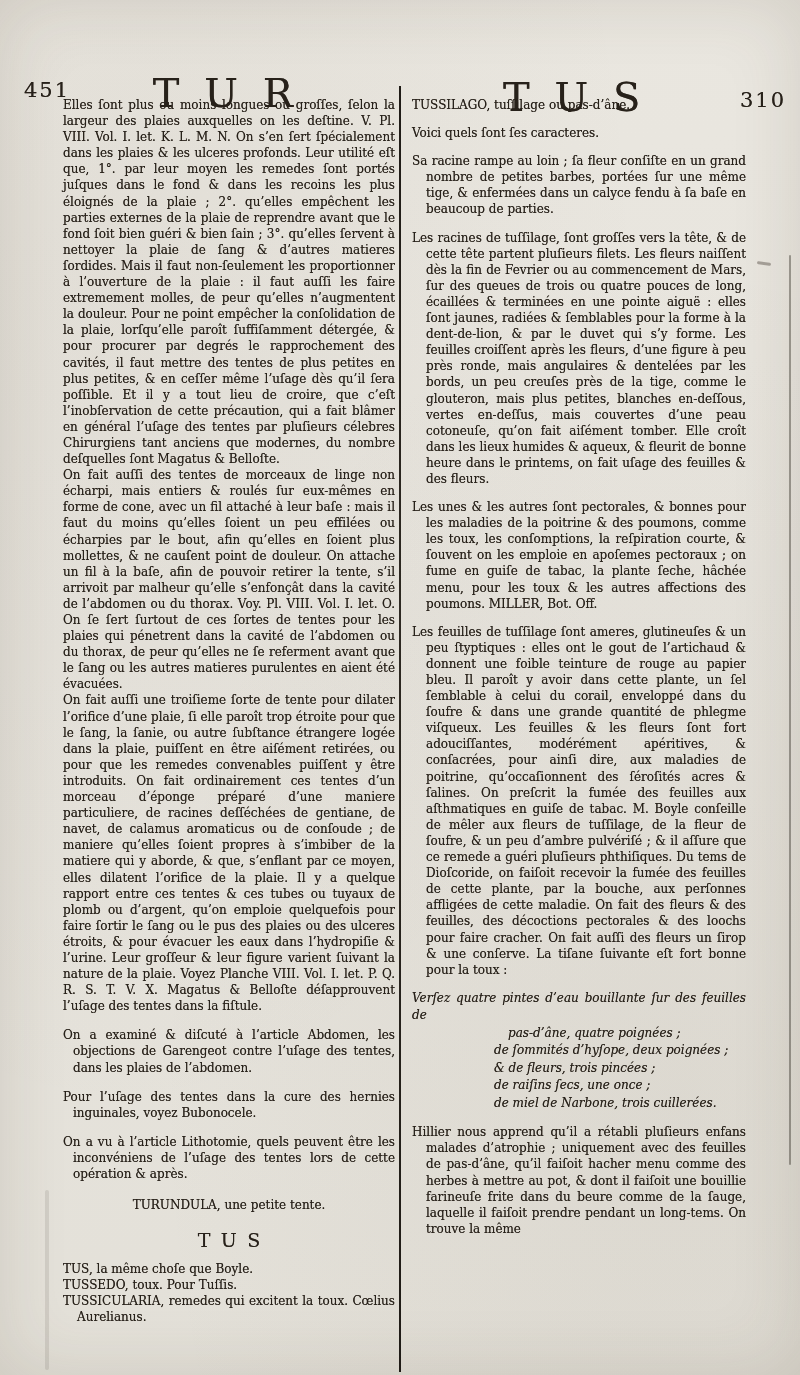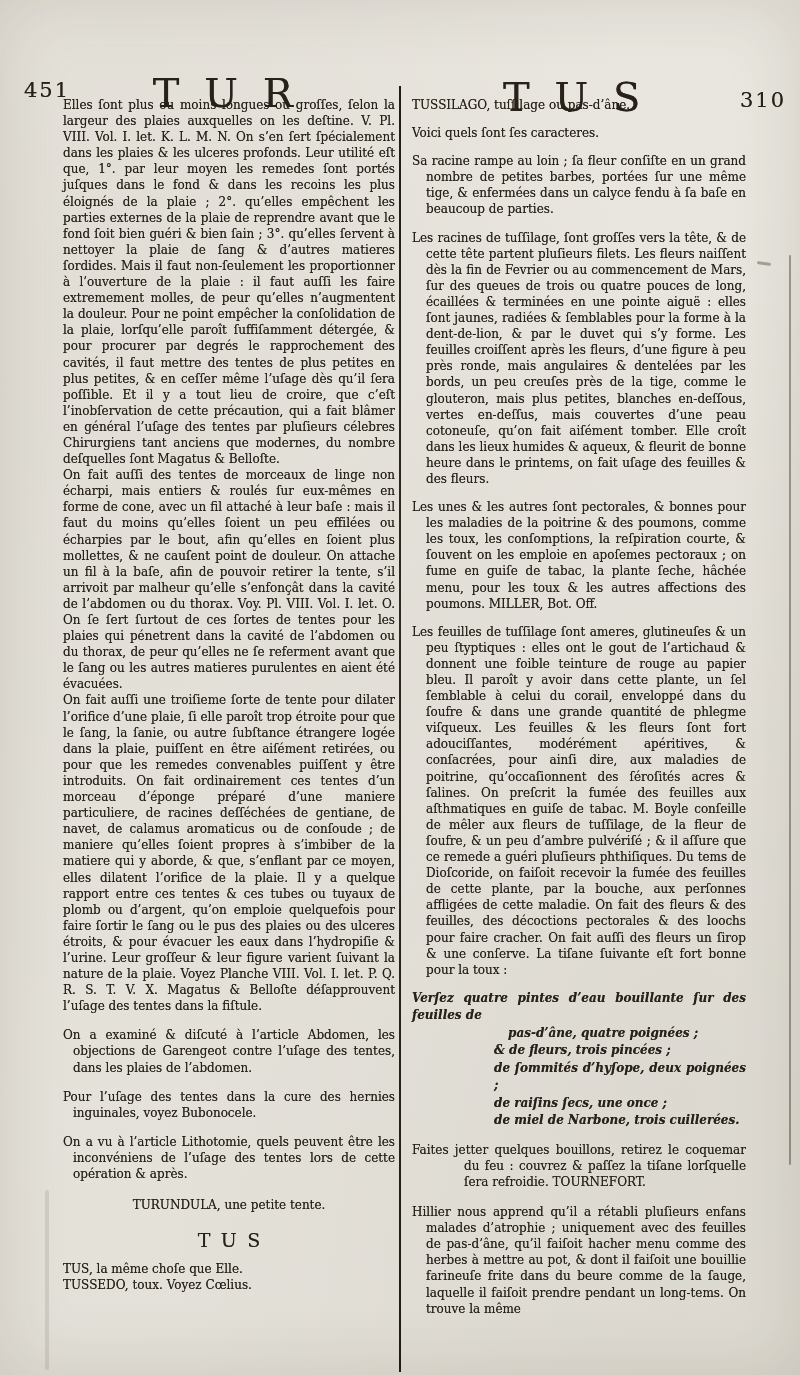--- a/index.html
+++ b/index.html
@@ -27,21 +27,21 @@
   #col-right{left:412px;width:334px;}
   .col p{margin:0;}
   
   .note{margin-top:13px !important;padding-left:10px;text-indent:-10px;}
   .headentry{margin-top:15px !important;padding-left:14px;text-indent:-14px;text-align:center;}
   .sect-head{margin:15px 0 9px 0 !important;text-align:center;font-size:19px;letter-spacing:0.55em;text-indent:0.55em;line-height:24px;}
   .entry{padding-left:14px;text-indent:-14px;}
   
   .hang{padding-left:14px;text-indent:-14px;margin-bottom:12px !important;}
   .recipe{font-style:italic;margin-bottom:12px;}
-  .recipe div{line-height:17.5px;font-weight:bold;}
+  .recipe div{line-height:17.5px;}
   .r-indent-big{padding-left:96px;}
   .r-indent{padding-left:82px;}
   .hang-wide{padding-left:52px;text-indent:-52px;margin-bottom:14px !important;}
   
   #divider{position:absolute;left:399px;top:86px;width:2px;height:1286px;background:linear-gradient(#1f1b16,#2e2922 40%,#1f1b16);}
   #edge-right{position:absolute;left:789px;top:255px;width:2px;height:910px;background:rgba(35,28,20,0.38);border-radius:2px;}
   #fold-left{position:absolute;left:45px;top:1190px;width:4px;height:180px;background:rgba(40,32,22,0.10);border-radius:3px;}
   #smudge-top{position:absolute;left:757px;top:262px;width:14px;height:3px;background:rgba(40,32,22,0.35);border-radius:2px;transform:rotate(8deg);}
 </style>
 </head>
@@ -61,36 +61,36 @@
 
   <div id="col-left" class="col ink">
     <p>Elles ſont plus ou moins longues ou groſſes, ſelon la largeur des plaies auxquelles on les deſtine. V. Pl. VIII. Vol. I. let. K. L. M. N. On s’en ſert ſpécialement dans les plaies &amp; les ulceres profonds. Leur utilité eſt que, 1°. par leur moyen les remedes ſont portés juſques dans le fond &amp; dans les recoins les plus éloignés de la plaie ; 2°. qu’elles empêchent les parties externes de la plaie de reprendre avant que le fond ſoit bien guéri &amp; bien ſain ; 3°. qu’elles ſervent à nettoyer la plaie de ſang &amp; d’autres matieres ſordides. Mais il faut non-ſeulement les proportionner à l’ouverture de la plaie : il faut auſſi les faire extremement molles, de peur qu’elles n’augmentent la douleur. Pour ne point empêcher la conſolidation de la plaie, lorſqu’elle paroît ſuffiſamment détergée, &amp; pour procurer par degrés le rapprochement des cavités, il faut mettre des tentes de plus petites en plus petites, &amp; en ceſſer même l’uſage dès qu’il ſera poſſible. Et il y a tout lieu de croire, que c’eſt l’inobſervation de cette précaution, qui a fait blâmer en général l’uſage des tentes par pluſieurs célebres Chirurgiens tant anciens que modernes, du nombre deſquelles ſont Magatus &amp; Belloſte.</p>
     <p>On fait auſſi des tentes de morceaux de linge non écharpi, mais entiers &amp; roulés ſur eux-mêmes en forme de cone, avec un fil attaché à leur baſe : mais il faut du moins qu’elles ſoient un peu effilées ou écharpies par le bout, afin qu’elles en ſoient plus mollettes, &amp; ne cauſent point de douleur. On attache un fil à la baſe, afin de pouvoir retirer la tente, s’il arrivoit par malheur qu’elle s’enfonçât dans la cavité de l’abdomen ou du thorax. Voy. Pl. VIII. Vol. I. let. O. On ſe ſert ſurtout de ces ſortes de tentes pour les plaies qui pénetrent dans la cavité de l’abdomen ou du thorax, de peur qu’elles ne ſe referment avant que le ſang ou les autres matieres purulentes en aient été évacuées.</p>
     <p>On fait auſſi une troiſieme ſorte de tente pour dilater l’orifice d’une plaie, ſi elle paroît trop étroite pour que le ſang, la ſanie, ou autre ſubſtance étrangere logée dans la plaie, puiſſent en être aiſément retirées, ou pour que les remedes convenables puiſſent y être introduits. On fait ordinairement ces tentes d’un morceau d’éponge préparé d’une maniere particuliere, de racines deſſéchées de gentiane, de navet, de calamus aromaticus ou de conſoude ; de maniere qu’elles ſoient propres à s’imbiber de la matiere qui y aborde, &amp; que, s’enflant par ce moyen, elles dilatent l’orifice de la plaie. Il y a quelque rapport entre ces tentes &amp; ces tubes ou tuyaux de plomb ou d’argent, qu’on emploie quelquefois pour faire ſortir le ſang ou le pus des plaies ou des ulceres étroits, &amp; pour évacuer les eaux dans l’hydropiſie &amp; l’urine. Leur groſſeur &amp; leur figure varient ſuivant la nature de la plaie. Voyez Planche VIII. Vol. I. let. P. Q. R. S. T. V. X. Magatus &amp; Belloſte déſapprouvent l’uſage des tentes dans la fiſtule.</p>
     <p class="note">On a examiné &amp; diſcuté à l’article Abdomen, les objections de Garengeot contre l’uſage des tentes, dans les plaies de l’abdomen.</p>
     <p class="note">Pour l’uſage des tentes dans la cure des hernies inguinales, voyez Bubonocele.</p>
     <p class="note">On a vu à l’article Lithotomie, quels peuvent être les inconvéniens de l’uſage des tentes lors de cette opération &amp; après.</p>
     <p class="headentry">TURUNDULA, une petite tente.</p>
     <p class="sect-head">TUS</p>
-    <p class="entry">TUS, la même choſe que Elle.</p>
-    <p class="entry">TUSSEDO, toux. Voyez Cœlius.</p>
+    <p class="entry">TUS, la même choſe que Boyle.</p>
+    <p class="entry">TUSSEDO, toux. Pour Tuſſis.</p>
+    <p class="entry">TUSSICULARIA, remedes qui excitent la toux. Cœlius Aurelianus.</p>
   </div>
 
   <div id="col-right" class="col ink">
     <p class="hang">TUSSILAGO, tuſſilage ou pas-d’âne.</p>
     <p class="hang">Voici quels ſont ſes caracteres.</p>
     <p class="hang">Sa racine rampe au loin ; ſa fleur conſiſte en un grand nombre de petites barbes, portées ſur une même tige, &amp; enfermées dans un calyce fendu à ſa baſe en beaucoup de parties.</p>
     <p class="hang">Les racines de tuſſilage, ſont groſſes vers la tête, &amp; de cette tête partent pluſieurs filets. Les fleurs naiſſent dès la fin de Fevrier ou au commencement de Mars, ſur des queues de trois ou quatre pouces de long, écaillées &amp; terminées en une pointe aiguë : elles ſont jaunes, radiées &amp; ſemblables pour la forme à la dent-de-lion, &amp; par le duvet qui s’y forme. Les feuilles croiſſent après les fleurs, d’une figure à peu près ronde, mais angulaires &amp; dentelées par les bords, un peu creuſes près de la tige, comme le glouteron, mais plus petites, blanches en-deſſous, vertes en-deſſus, mais couvertes d’une peau cotoneuſe, qu’on fait aiſément tomber. Elle croît dans les lieux humides &amp; aqueux, &amp; fleurit de bonne heure dans le printems, on fait uſage des feuilles &amp; des fleurs.</p>
     <p class="hang">Les unes &amp; les autres ſont pectorales, &amp; bonnes pour les maladies de la poitrine &amp; des poumons, comme les toux, les conſomptions, la reſpiration courte, &amp; ſouvent on les emploie en apoſemes pectoraux ; on fume en guiſe de tabac, la plante ſeche, hâchée menu, pour les toux &amp; les autres affections des poumons. MILLER, Bot. Off.</p>
     <p class="hang">Les feuilles de tuſſilage ſont ameres, glutineuſes &amp; un peu ſtyptiques : elles ont le gout de l’artichaud &amp; donnent une foible teinture de rouge au papier bleu. Il paroît y avoir dans cette plante, un ſel ſemblable à celui du corail, enveloppé dans du ſoufre &amp; dans une grande quantité de phlegme viſqueux. Les feuilles &amp; les fleurs ſont fort adouciſſantes, modérément apéritives, &amp; conſacrées, pour ainſi dire, aux maladies de poitrine, qu’occaſionnent des ſéroſités acres &amp; ſalines. On preſcrit la fumée des feuilles aux aſthmatiques en guiſe de tabac. M. Boyle conſeille de mêler aux fleurs de tuſſilage, de la fleur de ſoufre, &amp; un peu d’ambre pulvériſé ; &amp; il aſſure que ce remede a guéri pluſieurs phthiſiques. Du tems de Dioſcoride, on faiſoit recevoir la fumée des feuilles de cette plante, par la bouche, aux perſonnes affligées de cette maladie. On fait des fleurs &amp; des feuilles, des décoctions pectorales &amp; des loochs pour faire cracher. On fait auſſi des fleurs un ſirop &amp; une conſerve. La tiſane ſuivante eſt fort bonne pour la toux :</p>
     <div class="recipe">
       <div>Verſez quatre pintes d’eau bouillante ſur des feuilles de</div>
       <div class="r-indent-big">pas-d’âne, quatre poignées ;</div>
+      <div class="r-indent">de ſommités d’hyſope, deux poignées ;</div>
       <div class="r-indent">&amp; de fleurs, trois pincées ;</div>
-      <div class="r-indent">de ſommités d’hyſope, deux poignées ;</div>
       <div class="r-indent">de raiſins ſecs, une once ;</div>
       <div class="r-indent">de miel de Narbone, trois cuillerées.</div>
     </div>
-    <p class="hang-wide">Faites jetter quelques bouillons, retirez le coquemar du feu : couvrez &amp; paſſez la tiſane lorſquelle ſera refroidie. TOURNEFORT.</p>
     <p class="hang">Hillier nous apprend qu’il a rétabli pluſieurs enfans malades d’atrophie ; uniquement avec des feuilles de pas-d’âne, qu’il faiſoit hacher menu comme des herbes à mettre au pot, &amp; dont il faiſoit une bouillie farineuſe frite dans du beure comme de la ſauge, laquelle il faiſoit prendre pendant un long-tems. On trouve la même</p>
   </div>
 
 </div>
 
 </body></html>

